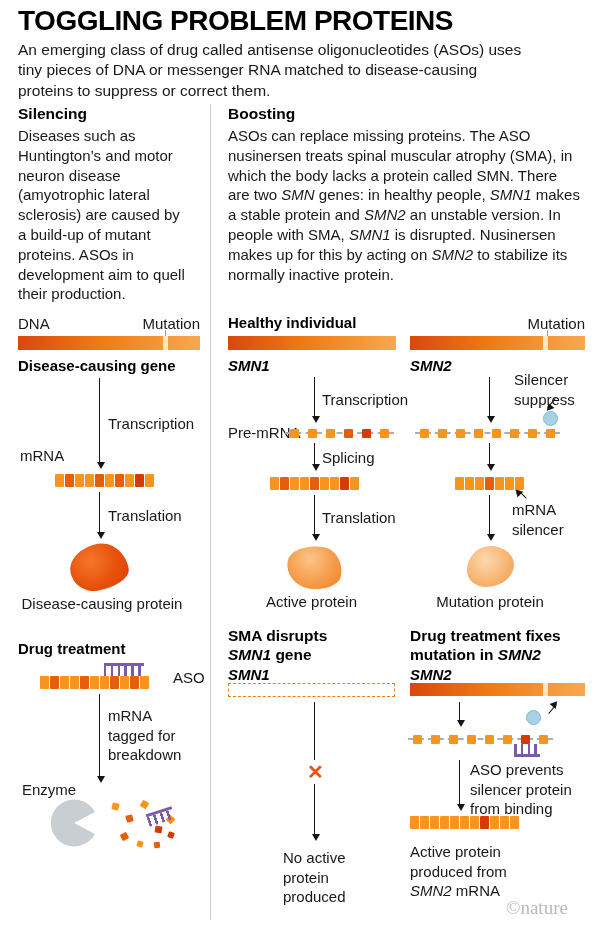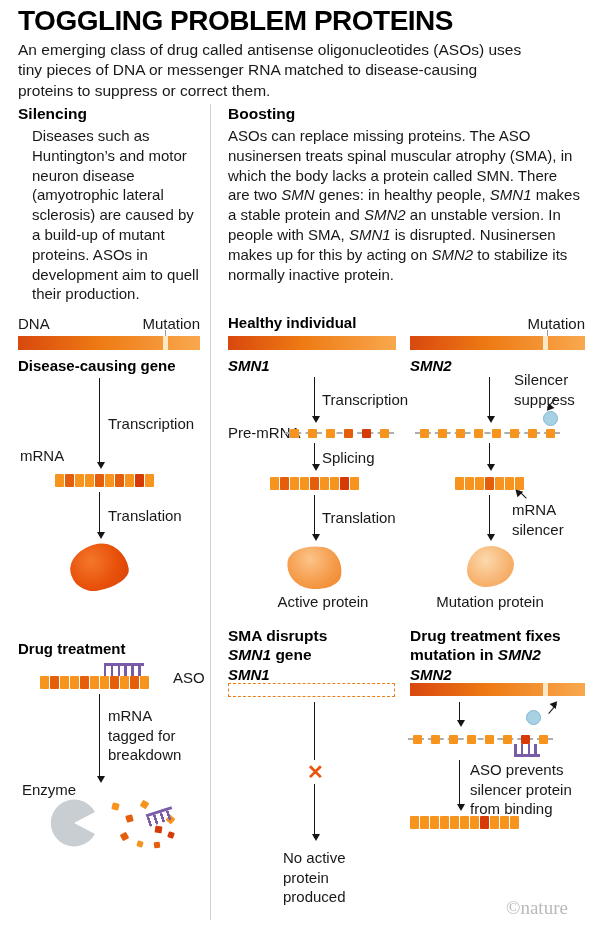--- a/index.html
+++ b/index.html
@@ -47,21 +47,21 @@
 <body>
 
 <div class="canvas">
 
   <div class="abs title" style="left:18px;top:5px;">TOGGLING PROBLEM PROTEINS</div>
   <div class="abs intro" style="left:18px;top:40px;width:512px;">An emerging class of drug called antisense oligonucleotides (ASOs) uses tiny pieces of DNA or messenger RNA matched to disease-causing proteins to suppress or correct them.</div>
 
   <div class="abs divider" style="left:210px;top:104px;height:816px;"></div>
 
   <div class="abs h2" style="left:18px;top:104px;">Silencing</div>
-  <div class="abs body" style="left:32px;top:126px;width:172px;">Diseases such as Huntington’s and motor neuron disease (amyotrophic lateral sclerosis) are caused by a build-up of mutant proteins. ASOs in development aim to quell their production.</div>
+  <div class="abs body" style="left:18px;top:126px;width:172px;">Diseases such as Huntington’s and motor neuron disease (amyotrophic lateral sclerosis) are caused by a build-up of mutant proteins. ASOs in development aim to quell their production.</div>
 
   <div class="abs lbl" style="left:18px;top:314px;">DNA</div>
   <div class="abs lbl right" style="left:120px;top:314px;width:80px;">Mutation</div>
   <div class="abs tick" style="left:165px;top:330px;height:6px;"></div>
 
   <div class="abs bar" style="left:18px;top:336px;width:182px;">
     <span class="notch" style="left: 145px; background: rgb(252, 232, 196);"></span>
   </div>
   <div class="abs lbl-b" style="left:18px;top:357px;">Disease-causing gene</div>
 
@@ -79,20 +79,21 @@
       <span class="seg" style="background: rgb(229, 94, 12);"></span>
       <span class="seg" style="background: rgb(247, 148, 30);"></span>
       <span class="seg" style="background: rgb(214, 58, 6);"></span>
       <span class="seg" style="background: rgb(247, 148, 30);"></span>
     </div>
 
   <div class="abs varrow" style="left:99px;top:492px;height:44px;"></div>
   <div class="abs lbl" style="left:108px;top:506px;">Translation</div>
 
   <div class="abs blob1" style="left:70px;top:544px;width:58px;height:46px;"></div>
+  <div class="abs lbl center" style="left:18px;top:594px;width:168px;">Disease-causing protein</div>
 
   <div class="abs lbl-b" style="left:18px;top:640px;">Drug treatment</div>
   <div class="abs comb-down" style="left:104px;top:663px;width:40px;"></div>
   <div class="abs segrow" style="left:40px;top:676px;">
       <span class="seg" style="background: rgb(247, 148, 30);"></span>
       <span class="seg" style="background: rgb(229, 94, 12);"></span>
       <span class="seg" style="background: rgb(247, 148, 30);"></span>
       <span class="seg" style="background: rgb(247, 148, 30);"></span>
       <span class="seg" style="background: rgb(229, 94, 12);"></span>
       <span class="seg" style="background: rgb(247, 148, 30);"></span>
@@ -158,21 +159,21 @@
       <span class="seg" style="background: rgb(247, 148, 30);"></span>
       <span class="seg" style="background: rgb(229, 94, 12);"></span>
       <span class="seg" style="background: rgb(247, 148, 30);"></span>
       <span class="seg" style="background: rgb(247, 148, 30);"></span>
       <span class="seg" style="background: rgb(214, 58, 6);"></span>
       <span class="seg" style="background: rgb(247, 148, 30);"></span>
     </div>
   <div class="abs varrow" style="left:314px;top:495px;height:43px;"></div>
   <div class="abs lbl" style="left:322px;top:508px;">Translation</div>
   <div class="abs blob2" style="left:287px;top:546px;width:55px;height:43px;"></div>
-  <div class="abs lbl center" style="left:270px;top:592px;width:106px;">Active protein</div>
+  <div class="abs lbl center" style="left:251px;top:592px;width:106px;text-align:right;">Active protein</div>
 
   <div class="abs varrow" style="left:489px;top:377px;height:43px;"></div>
   <div class="abs lbl" style="left:514px;top:370px;width:72px;">Silencer suppress</div>
   <div class="abs varrow" style="left:551px;top:397px;height:12px;transform:rotate(40deg);"></div>
   <div class="abs silencer-circle" style="left: 543px; top: 411px; background: rgb(168, 210, 228);"></div>
   <div class="abs exons" style="left:420px;top:428px;">
       <span class="seg" style="background: rgb(247, 148, 30);"></span>
       <span class="seg" style="background: rgb(247, 148, 30);"></span>
       <span class="seg" style="background: rgb(247, 148, 30);"></span>
       <span class="seg" style="background: rgb(247, 148, 30);"></span>
@@ -231,16 +232,17 @@
       <span class="seg" style="background: rgb(247, 148, 30);"></span>
       <span class="seg" style="background: rgb(247, 148, 30);"></span>
       <span class="seg" style="background: rgb(247, 148, 30);"></span>
       <span class="seg" style="background: rgb(247, 148, 30);"></span>
       <span class="seg" style="background: rgb(247, 148, 30);"></span>
       <span class="seg" style="background: rgb(214, 58, 6);"></span>
       <span class="seg" style="background: rgb(247, 148, 30);"></span>
       <span class="seg" style="background: rgb(247, 148, 30);"></span>
       <span class="seg" style="background: rgb(247, 148, 30);"></span>
     </div>
+  <div class="abs lbl" style="left:410px;top:842px;width:115px;">Active protein produced from <i>SMN2</i> mRNA</div>
 
   <div class="abs credit" style="left:506px;top:897px;">©nature</div>
 
 </div>
 
 </body></html>

